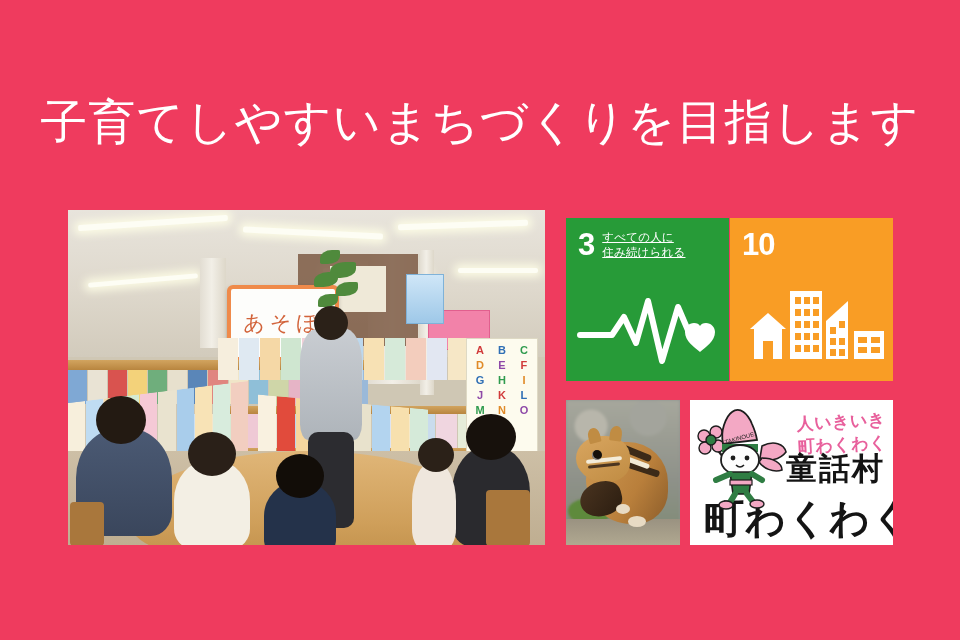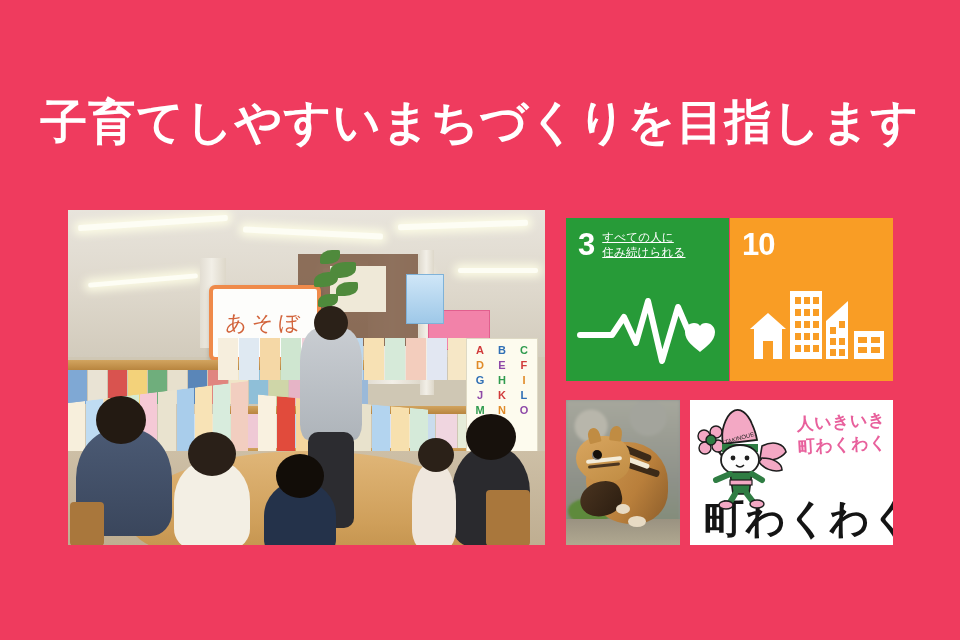--- a/index.html
+++ b/index.html
@@ -26,21 +26,21 @@
     position: absolute;
     left: 0;
     top: 96px;
     width: 960px;
     text-align: center;
     color: #ffffff;
     font-size: 47px;
     line-height: 52px;
     letter-spacing: 1px;
     white-space: nowrap;
-    font-weight: 700;
+    font-weight: 400;
   }
   .subtitle {
     position: absolute;
     left: 0;
     top: 155px;
     width: 960px;
     text-align: center;
     color: #ffffff;
     font-size: 27px;
     line-height: 32px;
@@ -77,21 +77,21 @@
     position: absolute;
     background: #7d5a44;
   }
   .lib-notice {
     position: absolute;
     background: #f282a9;
     border: 1px solid #e15f8e;
   }
   .lib-sign {
     position: absolute;
-    left: 141px; top: 75px;
+    left: 159px; top: 75px;
     width: 104px; height: 68px;
     background: #fdfdfb;
     border: 4px solid #ef8a4a;
     border-radius: 6px;
     display: flex;
     align-items: center;
     justify-content: center;
     color: #d2633a;
     font-size: 21px;
     letter-spacing: 5px;
@@ -566,20 +566,21 @@
     <div class="cm-seed"></div>
     <div class="cm-paw" style="left:50px; top:104px; width:14px; height:10px;"></div>
     <div class="cm-paw" style="left:62px; top:116px; width:18px; height:11px;"></div>
   </div>
 
   <div class="logo-takinoue">
     <div class="lg-tag">
       <div>人いきいき</div>
       <div>町わくわく</div>
     </div>
+    <div class="lg-village">童話村</div>
     <div class="lg-name">町わくわく</div>
 
     <svg class="lg-mascot" viewBox="0 0 96 104" xmlns="http://www.w3.org/2000/svg">
 
       <path d="M66 40c12-6 22-2 24 6-6 8-18 10-26 6z" fill="#f3a8c4" stroke="#1d1d1d" stroke-width="1.6"></path>
       <path d="M66 52c11 0 20 5 20 12-9 3-19-2-23-8z" fill="#f3a8c4" stroke="#1d1d1d" stroke-width="1.6"></path>
 
       <line x1="14" y1="34" x2="40" y2="68" stroke="#1d1d1d" stroke-width="2.2"></line>
       <g fill="#f3a8c4" stroke="#1d1d1d" stroke-width="1.4">
         <circle cx="8" cy="30" r="6"></circle>

